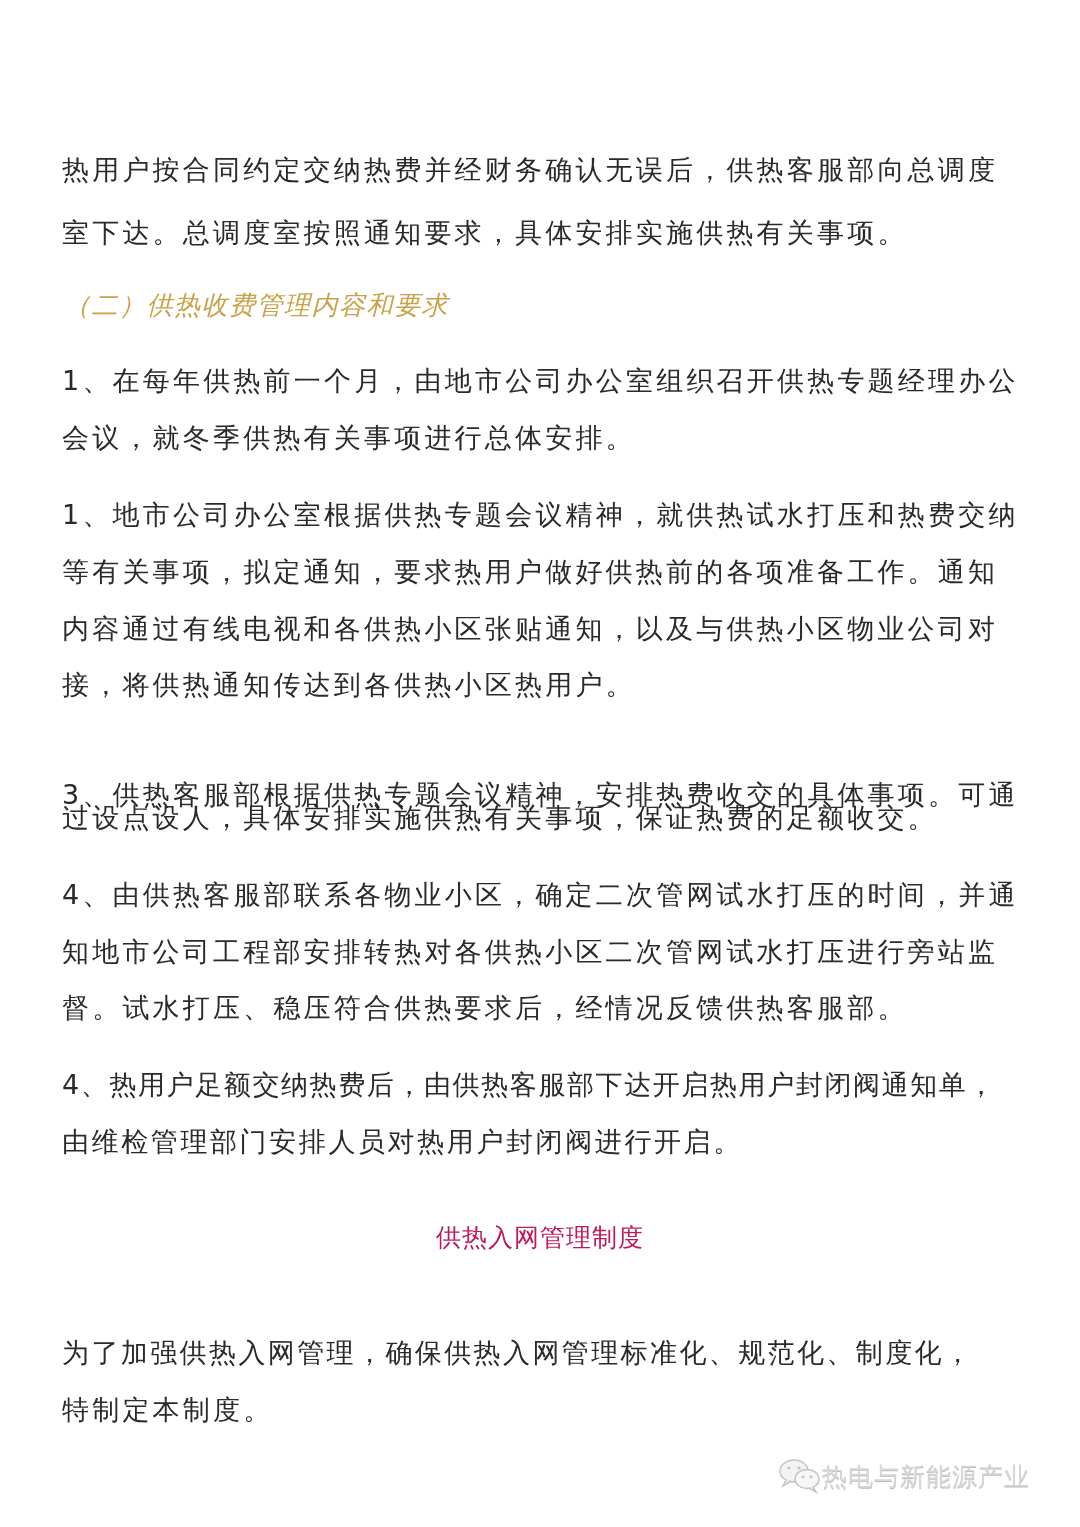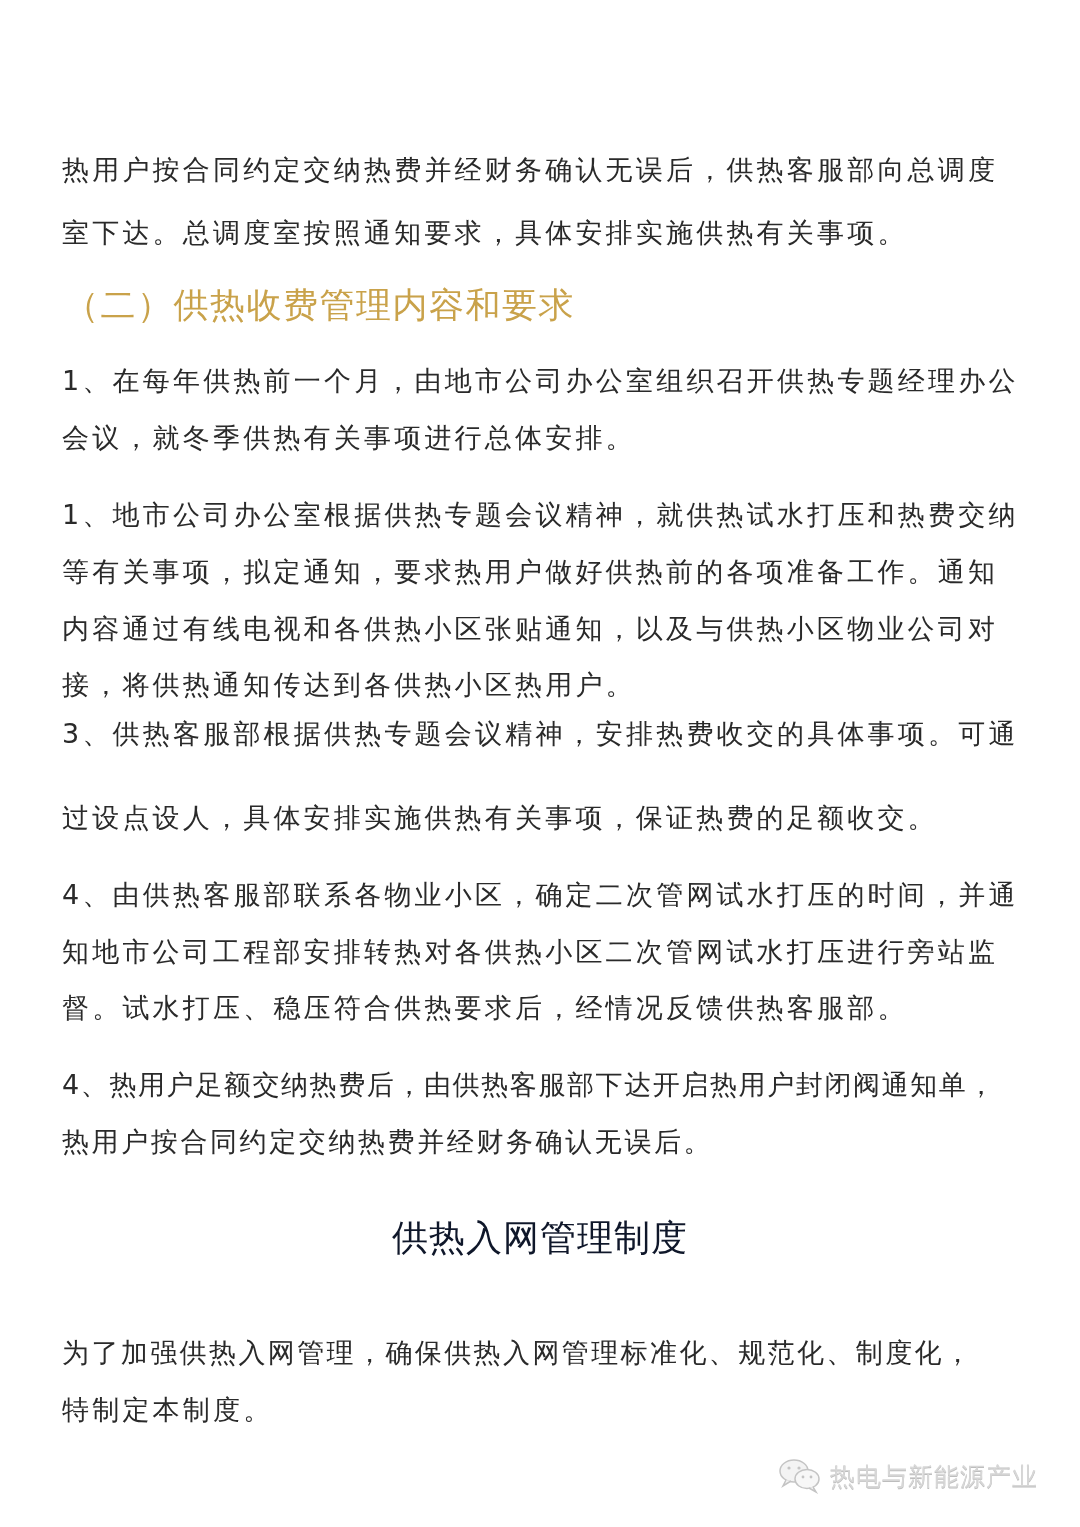--- a/index.html
+++ b/index.html
@@ -20,40 +20,40 @@
       left: 62px;
       width: 960px;
       font-size: 27px;
       letter-spacing: 3.2px;
       white-space: nowrap;
       line-height: 34px;
       margin-top: 37px;
     }
     .heading-gold {
       color: #c9a24a;
-      font-size: 35px;
+      font-size: 26px;
       letter-spacing: 1.5px;
+      font-style: italic;
     }
     .center-title {
       position: absolute;
       left: 0;
       width: 1080px;
       text-align: center;
-      font-size: 36px;
+      font-size: 25px;
       letter-spacing: 1px;
       line-height: 34px;
-      color: #0f172a;
+      color: #be185d;
     }
     .watermark {
       position: absolute;
       left: 778px;
       top: 1458px;
       display: flex;
       align-items: center;
-      gap: 8px;
       color: #d7d7d7;
       font-size: 25px;
       letter-spacing: 1px;
       text-shadow: 0 1px 0 #bdbdbd;
     }
     .wechat-icon svg { display: block; }
   </style>
 </head>
 <body>
 
@@ -65,29 +65,29 @@
   <div class="line heading-gold" style="top:251px;left:64px">（二）供热收费管理内容和要求</div>
 
   <div class="line" style="top:327px">1、在每年供热前一个月，由地市公司办公室组织召开供热专题经理办公</div>
   <div class="line" style="top:384px">会议，就冬季供热有关事项进行总体安排。</div>
 
   <div class="line" style="top:461px">1、地市公司办公室根据供热专题会议精神，就供热试水打压和热费交纳</div>
   <div class="line" style="top:518px">等有关事项，拟定通知，要求热用户做好供热前的各项准备工作。通知</div>
   <div class="line" style="top:575px">内容通过有线电视和各供热小区张贴通知，以及与供热小区物业公司对</div>
   <div class="line" style="top:631px">接，将供热通知传达到各供热小区热用户。</div>
 
-  <div class="line" style="top:680px">3、供热客服部根据供热专题会议精神，安排热费收交的具体事项。可通</div>
+  <div class="line" style="top:741px">3、供热客服部根据供热专题会议精神，安排热费收交的具体事项。可通</div>
   <div class="line" style="top:764px">过设点设人，具体安排实施供热有关事项，保证热费的足额收交。</div>
 
   <div class="line" style="top:841px">4、由供热客服部联系各物业小区，确定二次管网试水打压的时间，并通</div>
   <div class="line" style="top:898px">知地市公司工程部安排转热对各供热小区二次管网试水打压进行旁站监</div>
   <div class="line" style="top:954px">督。试水打压、稳压符合供热要求后，经情况反馈供热客服部。</div>
 
   <div class="line" style="top:1031px;letter-spacing:1.6px">4、热用户足额交纳热费后，由供热客服部下达开启热用户封闭阀通知单，</div>
-  <div class="line" style="top:1088px;letter-spacing:2.6px">热用户按合同约定交纳热费并经财务确认无误后。</div>
+  <div class="line" style="top:1088px;letter-spacing:2.6px">由维检管理部门安排人员对热用户封闭阀进行开启。</div>
 
   <div class="center-title" style="top:1221px">供热入网管理制度</div>
 
   <div class="line" style="top:1299px;letter-spacing:2.4px">为了加强供热入网管理，确保供热入网管理标准化、规范化、制度化，</div>
   <div class="line" style="top:1356px">特制定本制度。</div>
 
 </div>
 
 <div class="watermark">
   <span class="wechat-icon">

